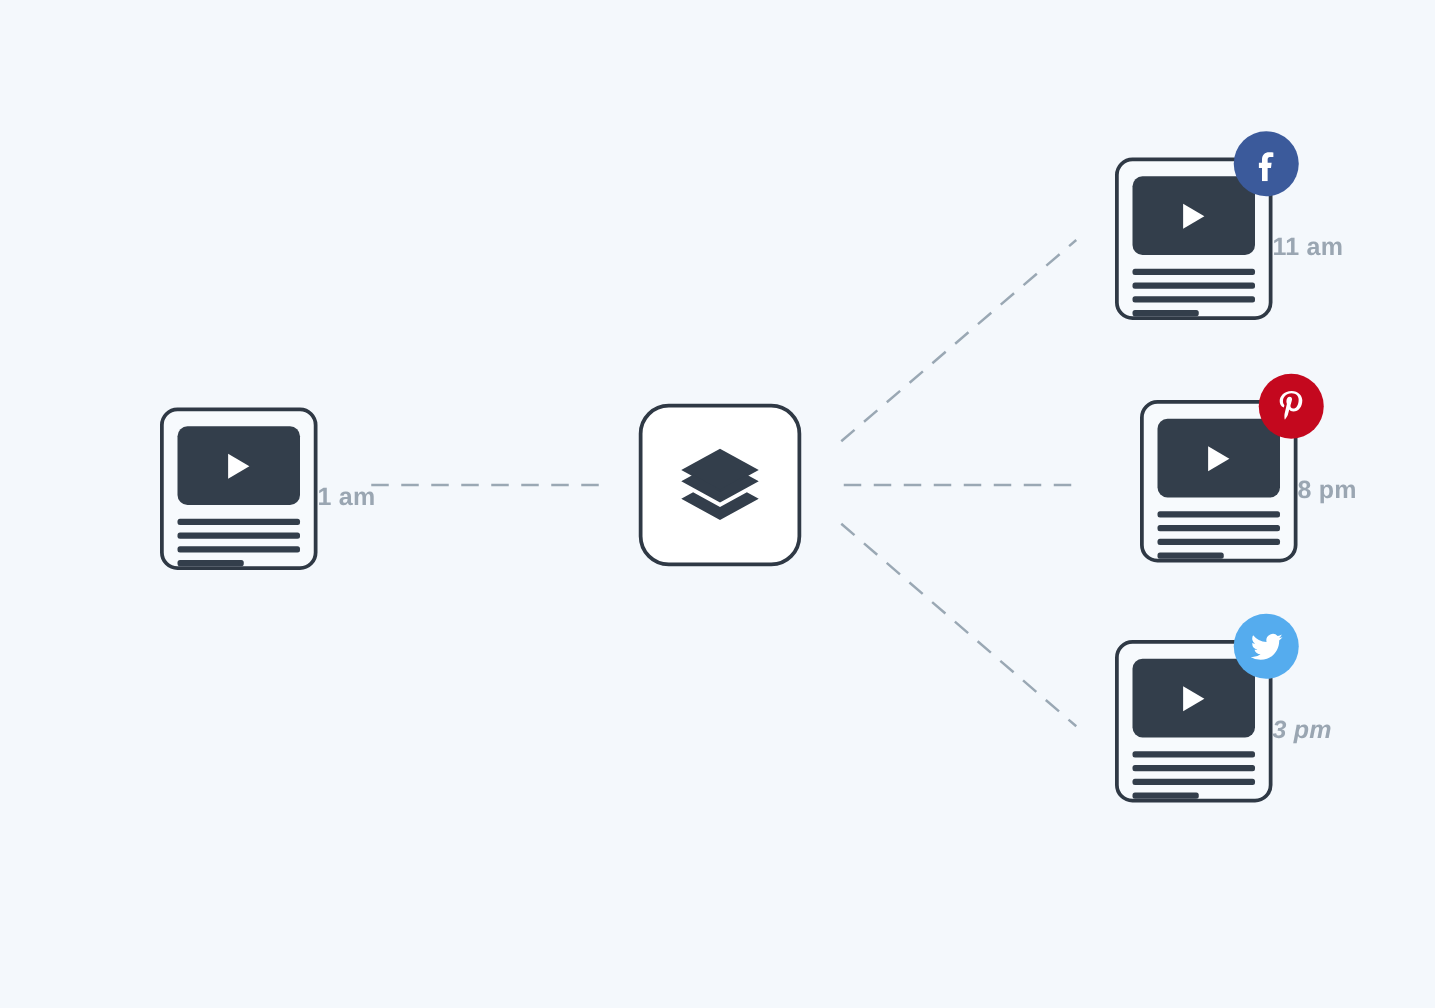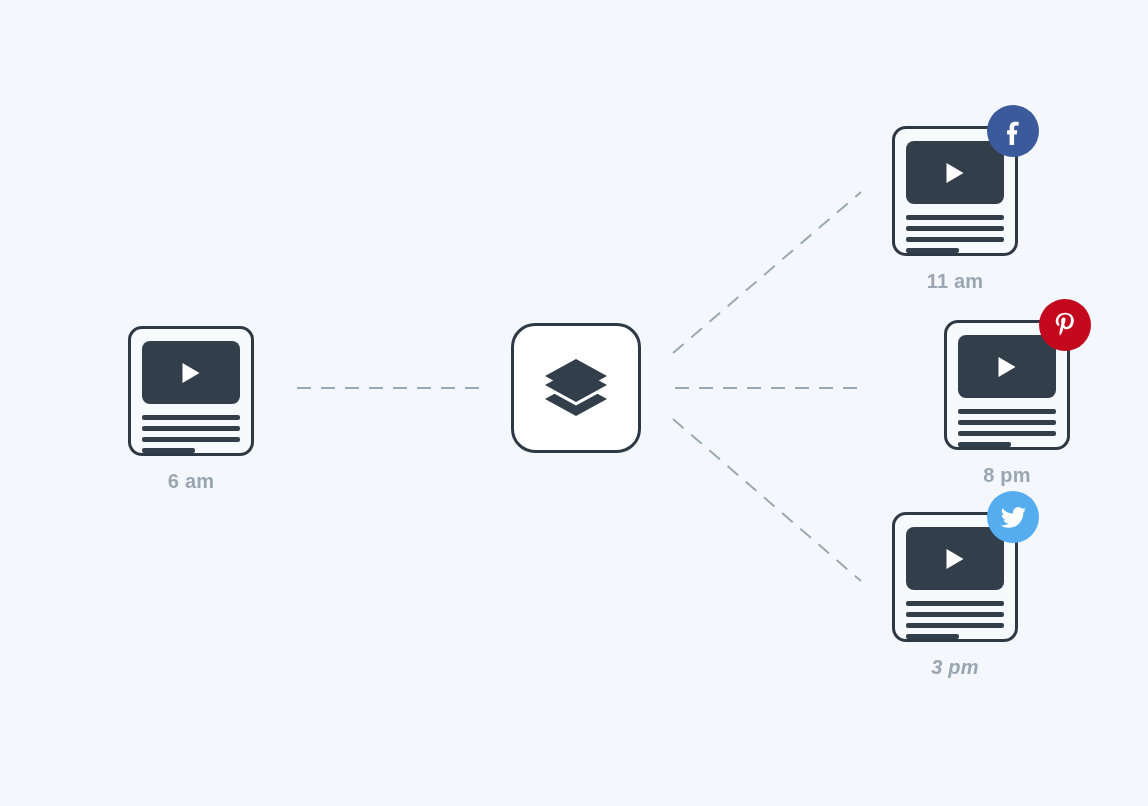--- a/index.html
+++ b/index.html
@@ -23,21 +23,21 @@
     left: 0;
     top: 0;
     width: 1148px;
     height: 806px;
   }
 
   
   .card-group {
     position: absolute;
     display: flex;
-    flex-direction: column;
+    flex-direction: row;
     align-items: center;
   }
   .card {
     position: relative;
     width: 126px;
     height: 130px;
     box-sizing: border-box;
     border: 3px solid #2f3945;
     border-radius: 14px;
     background: #f7fafd;
@@ -132,21 +132,21 @@
       <div class="thumb">
         <span class="play"></span>
       </div>
       <div class="lines">
         <i></i>
         <i></i>
         <i></i>
         <i class="short"></i>
       </div>
     </div>
-    <div class="time-label">6 am</div>
+    <div class="time-label">1 am</div>
   </div>
 
   <div class="hub">
     <svg width="66" height="62" viewBox="0 0 66 62">
       <path d="M33 2 L64 19 L33 36 L2 19 Z" fill="#333e4b"></path>
       <path d="M2 28 L11.5 22.8 L33 34.6 L54.5 22.8 L64 28 L33 45 Z" fill="#333e4b"></path>
       <path d="M2 42 L11.5 36.8 L33 48.6 L54.5 36.8 L64 42 L33 59 Z" fill="#333e4b"></path>
     </svg>
   </div>
 
@@ -163,21 +163,21 @@
       </div>
       <div class="badge" style="background:#3b5a9b;">
         <svg width="28" height="28" viewBox="0 0 28 28">
           <path d="M17.4 8.6h2.3V4.9c-.4-.05-1.8-.17-3.4-.17-3.4 0-5.7 2.1-5.7 5.9v2.6H8.1v4.2h2.5V28h4.5V17.4h2.7l.5-4.2h-3.2v-2.2c0-1.3.35-2.4 1.8-2.4z" fill="#ffffff"></path>
         </svg>
       </div>
     </div>
     <div class="time-label">11 am</div>
   </div>
 
-  <div class="card-group" style="left:924px; top:320px;padding-left:20px;">
+  <div class="card-group" style="left:892px; top:320px;padding-left:20px;">
     <div class="card">
       <div class="thumb">
         <span class="play"></span>
       </div>
       <div class="lines">
         <i></i>
         <i></i>
         <i></i>
         <i class="short"></i>
       </div>

